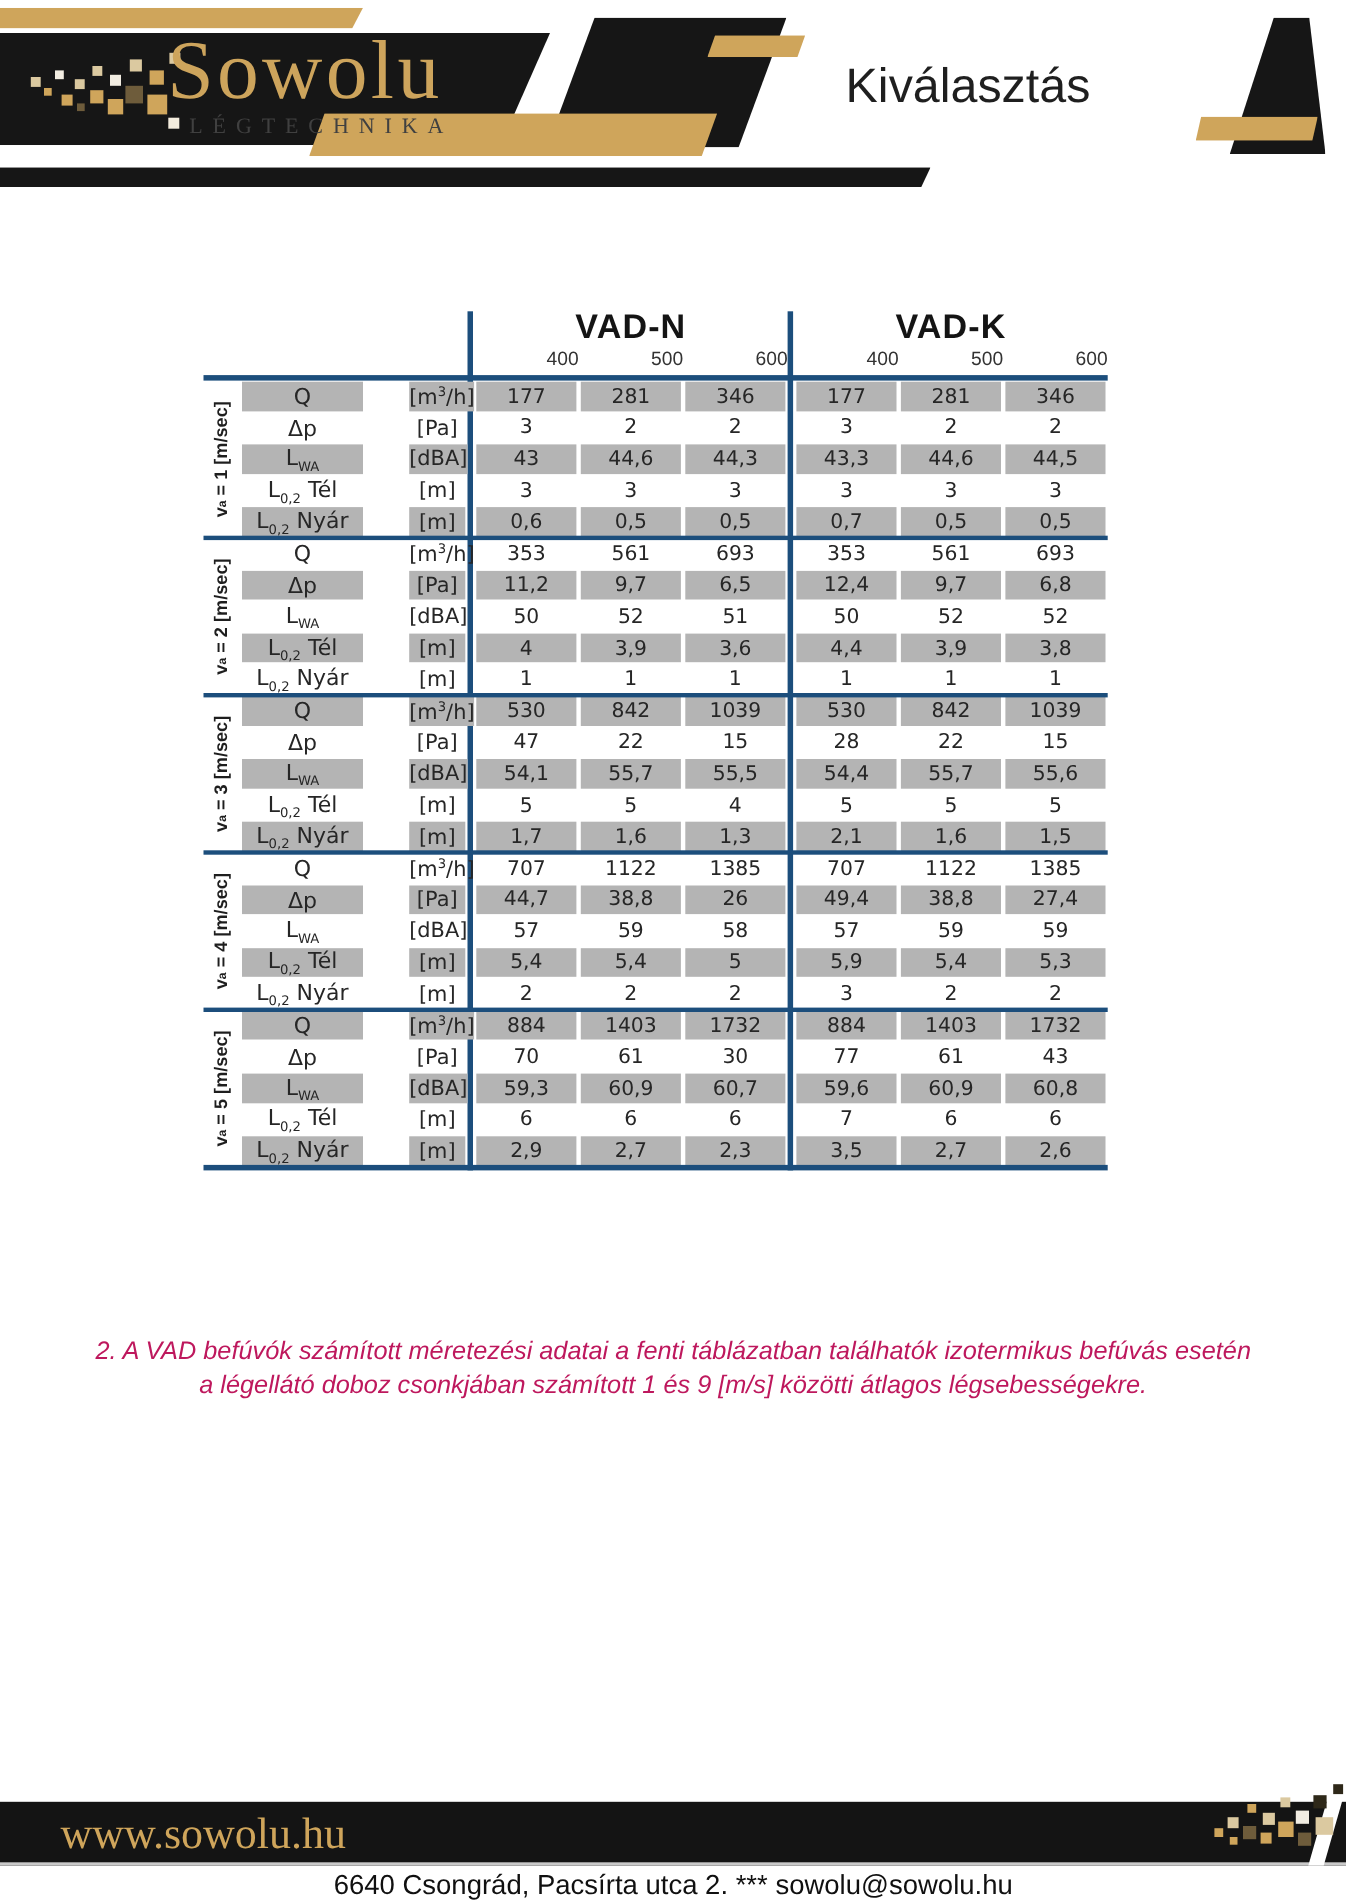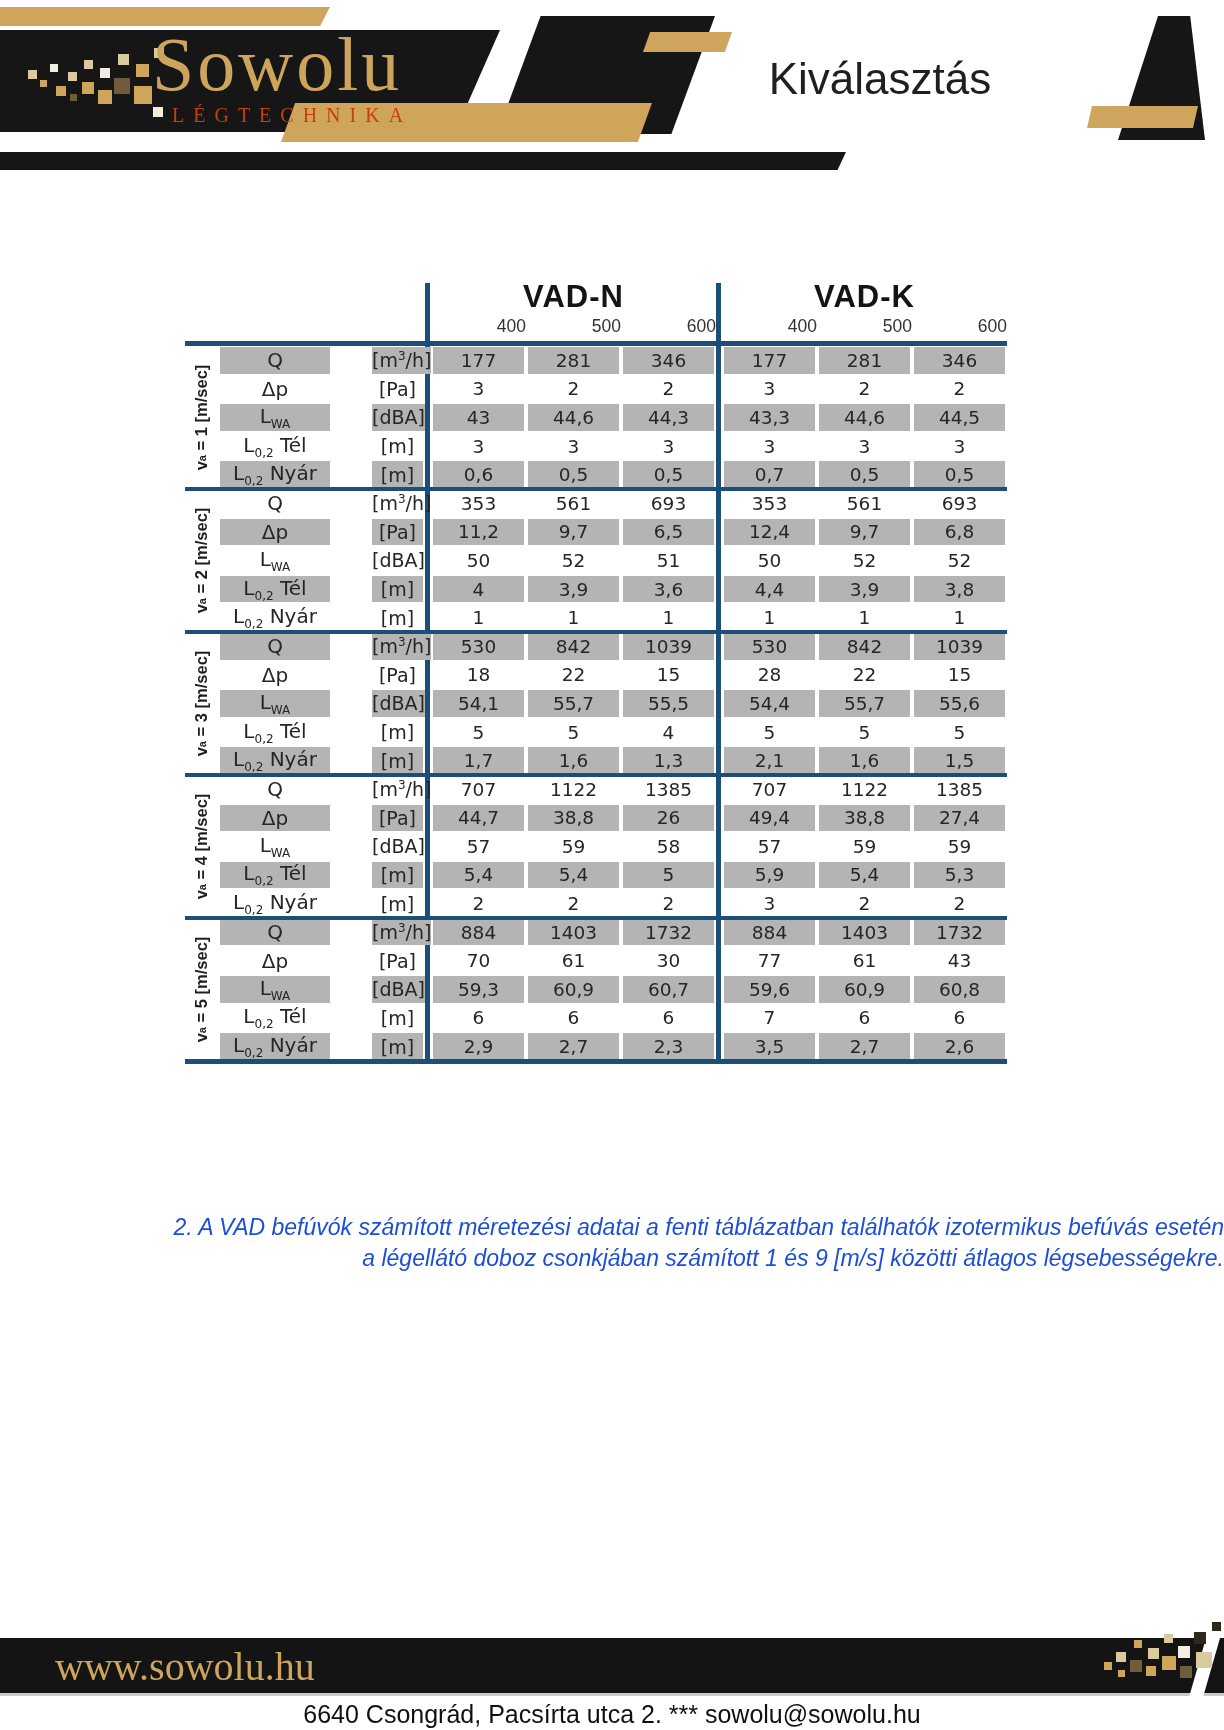--- a/index.html
+++ b/index.html
@@ -16,21 +16,21 @@
   .s-goldmid{left:281px;top:103px;width:371px;height:39px;clip-path:polygon(3.8% 0,100% 0,96.2% 100%,0 100%);}
   .s-goldondiag{left:643px;top:32px;width:89px;height:20px;clip-path:polygon(8% 0,100% 0,92% 100%,0 100%);}
   .s-thinstrip{left:0;top:152px;width:846px;height:18px;clip-path:polygon(0 0,100% 0,99% 100%,0 100%);}
   .s-rightblack{left:1118px;top:16px;width:87px;height:124px;clip-path:polygon(46% 0,83% 0,100% 100%,0 100%);}
   .s-rightgold{left:1087px;top:106px;width:111px;height:22px;clip-path:polygon(4.5% 0,100% 0,95.5% 100%,0 100%);}
 
   
   .brand{position:absolute;left:152px;top:26px;font-family:"Liberation Serif",serif;
          font-size:76px;line-height:1;color:#CDA45C;letter-spacing:3px;}
   .tagline{position:absolute;left:172px;top:104px;font-family:"Liberation Serif",serif;
-           font-size:20px;letter-spacing:9px;color:#c2410c;}
+           font-size:20px;letter-spacing:9px;color:#404040;}
   .tag-sq{position:absolute;left:153px;top:107px;width:10px;height:10px;background:#f3ecdd;}
   .page-title{position:absolute;left:740px;top:54px;width:280px;text-align:center;
               font-size:44px;color:#1f1f1f;font-weight:400;}
 
   
   .mosaic{position:absolute;}
   .mosaic div{position:absolute;}
   .mq-gold{background:#CFA55B;} .mq-tan{background:#DBC9A0;} .mq-brown{background:#6E5C3B;}
   .mq-dark{background:#2E2819;} .mq-white{background:#F2EDE2;}
 
@@ -55,22 +55,22 @@
   .shaded .box{background:#B4B4B4;}
   .c-label .box{font-size:20px;} .c-unit .box{font-size:19px;margin-left:40px;}
   .txt{white-space:pre;}
   .txt sub{font-size:12px;} .txt sup{font-size:12px;}
   .rot-label{position:absolute;left:-55px;width:143px;height:33px;transform:rotate(-90deg);
              display:flex;align-items:center;justify-content:center;font-weight:bold;
              font-size:16.5px;color:#1e1e1e;white-space:pre;}
   .rot-label sub{font-size:11px;}
 
   
-  .caption{position:absolute;left:0;top:1212px;width:1224px;text-align:right;
-           font-style:italic;font-size:23px;line-height:31px;color:#1d4ed8;}
+  .caption{position:absolute;left:0;top:1212px;width:1224px;text-align:center;
+           font-style:italic;font-size:23px;line-height:31px;color:#be185d;}
 
   
   .footer-bar{position:absolute;left:0;top:1638px;width:1224px;height:55px;background:#141414;
               border-bottom:3px solid #c9c9c9;}
   .footer-site{position:absolute;left:55px;top:1643px;font-family:"Liberation Serif",serif;
                font-size:40px;color:#CFA55B;}
   .footer-slash{position:absolute;left:1198px;top:1636px;width:14px;height:60px;background:#ffffff;
                 transform:skewX(-16deg);}
   .footer-address{position:absolute;left:0;top:1700px;width:1224px;text-align:center;
                   font-size:25px;color:#101010;}
@@ -496,21 +496,21 @@
               <span class="txt"><span>Δp</span></span>
             </div>
           </div>
           <div class="cell c-unit">
             <div class="box">
               <span class="txt"><span>[Pa]</span></span>
             </div>
           </div>
           <div class="c-gap"></div>
           <div class="cell c-val">
-            <div class="box">18</div>
+            <div class="box">47</div>
           </div>
           <div class="cell c-val">
             <div class="box">22</div>
           </div>
           <div class="cell c-val">
             <div class="box">15</div>
           </div>
           <div class="c-gap"></div>
           <div class="cell c-val">
             <div class="box">28</div>

